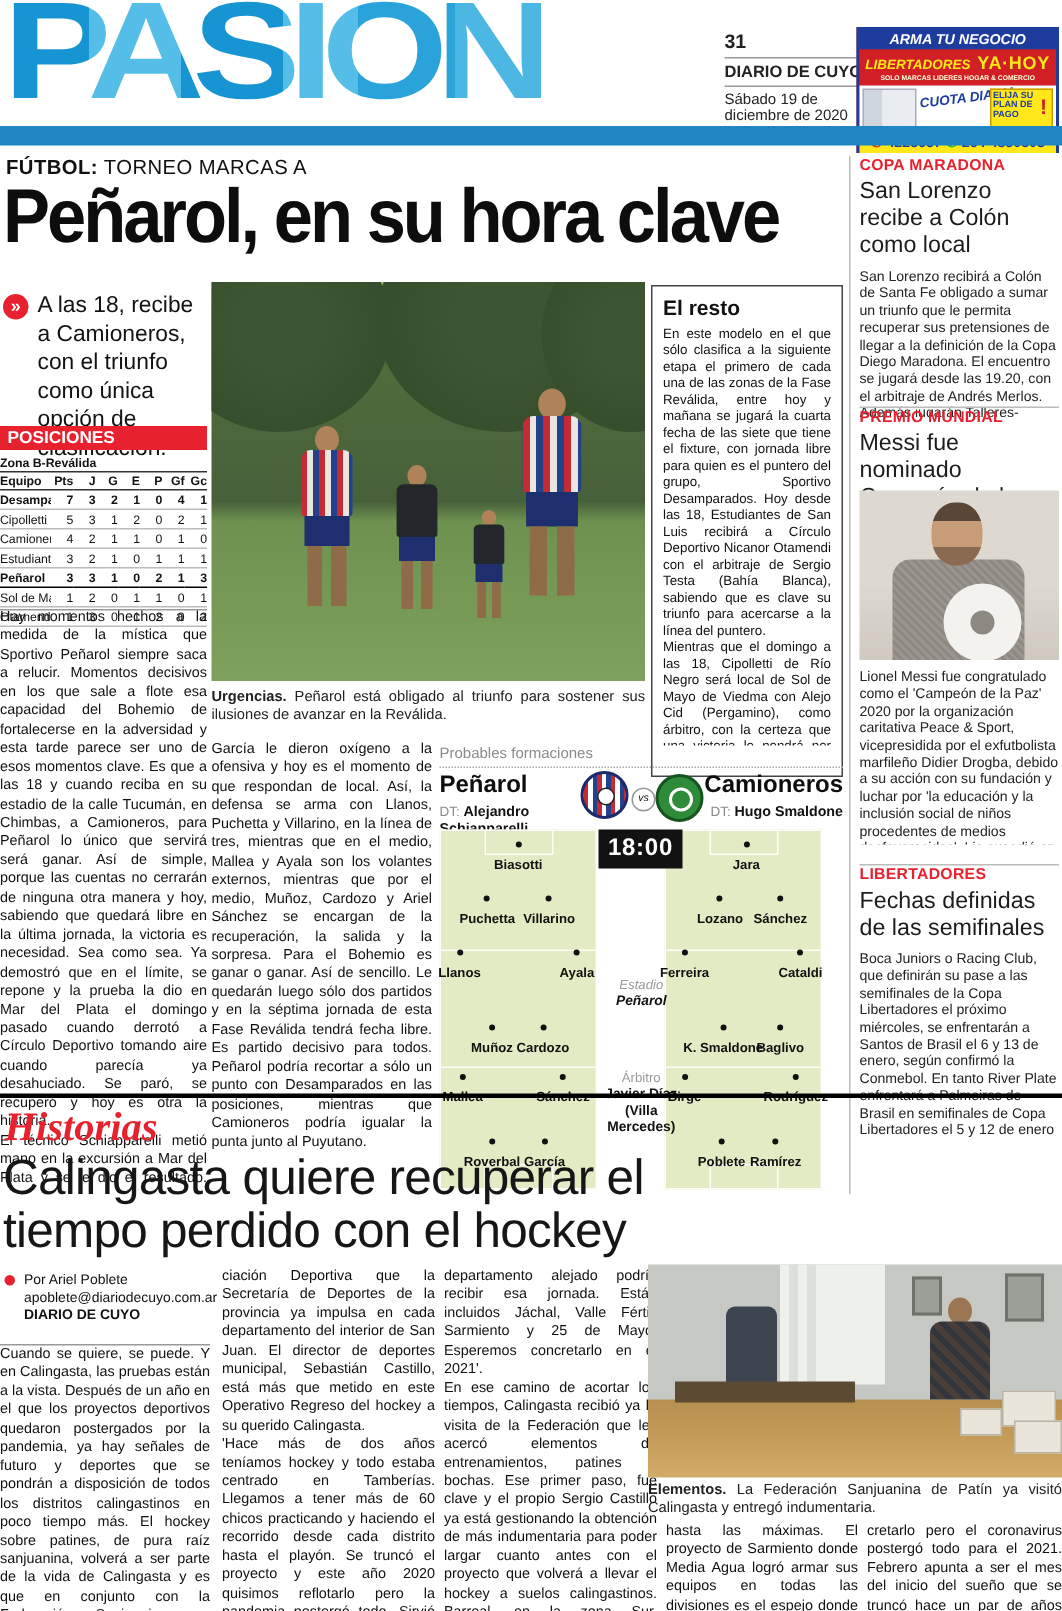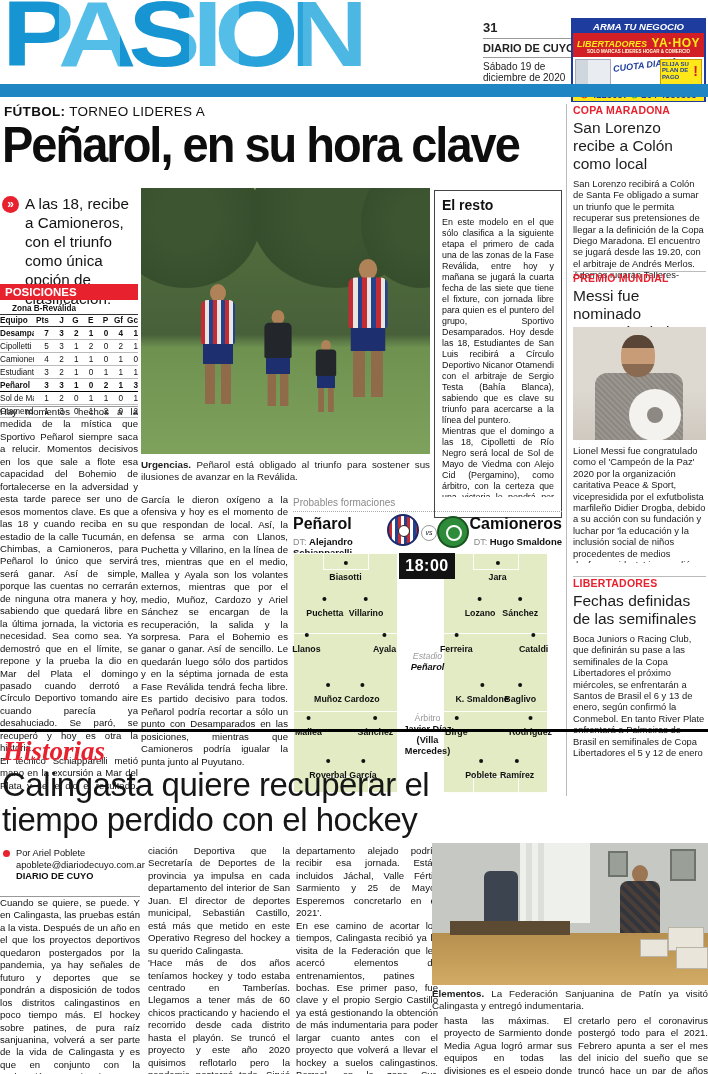--- a/index.html
+++ b/index.html
@@ -39,21 +39,21 @@
   #headline{left:2px;top:114px;width:600px;font-size:47px;font-weight:bold;letter-spacing:-2px;
             transform:scaleY(1.08);transform-origin:left top;color:#0d0d0d;}
   #deck{left:0;top:194px;width:136px;}
   #deck .chev{position:absolute;left:2px;top:2px;width:17px;height:17px;background:#e8212e;border-radius:9px;
               color:#fff;font-weight:bold;font-size:12px;text-align:center;line-height:16px;}
   #deck .dtext{margin-left:25px;font-size:15.2px;line-height:19px;color:#131313;}
   
   #posbar{left:0;top:284px;width:138px;background:#e8212e;color:#fff;font-weight:bold;font-size:11.5px;
           padding:2px 0 2px 5px;box-sizing:border-box;}
   #standings{left:0;top:303px;width:138px;font-size:8.2px;}
-  #standings .zone{font-weight:bold;border-bottom:1px solid #333;padding:1px 12px;}
+  #standings .zone{font-weight:bold;border-bottom:1px solid #333;padding:1px 0;}
   #standings table{border-collapse:collapse;width:100%;table-layout:fixed;}
   #standings th{font-weight:bold;text-align:right;border-bottom:1px solid #333;padding:1px 0;font-size:8.2px;}
   #standings th:first-child{text-align:left;width:34px;}
   #standings td{text-align:right;border-bottom:1px solid #bbb;padding:1.5px 0;}
   #standings td:first-child{text-align:left;overflow:hidden;white-space:nowrap;}
   #standings tr.hl td{font-weight:bold;}
   #standings tr.box td{border-top:1.5px solid #000;border-bottom:1.5px solid #000;font-weight:bold;}
   #tablehr{left:0;top:398px;width:138px;border:none;border-top:1px solid #999;}
   .bodycol{font-size:9.6px;line-height:12.45px;overflow:hidden;}
   #bcol1{left:0;top:406px;width:138px;height:387px;}
@@ -183,21 +183,21 @@
     </div>
     <div class="tel">
       <span class="ic-red">✆</span>
       <b>4223657</b>
       <span class="ic-green">✆</span>
       <b>264 4850503</b>
     </div>
   </div>
   <div id="bluebar" class="abs"></div>
 
-  <div id="kicker" class="abs"><b>FÚTBOL:</b><span> TORNEO LIDERES A</span></div>
+  <div id="kicker" class="abs"><b>FÚTBOL:</b><span> TORNEO MARCAS A</span></div>
   <div id="headline" class="abs">Peñarol, en su hora clave</div>
 
   <div id="deck" class="abs">
     <div class="chev">»</div>
     <div class="dtext">A las 18, recibe a Camioneros, con el triunfo como única opción de clasificación.</div>
   </div>
 
   <div id="posbar" class="abs">POSICIONES</div>
   <div id="standings" class="abs">
     <div class="zone">Zona B-Reválida</div>

